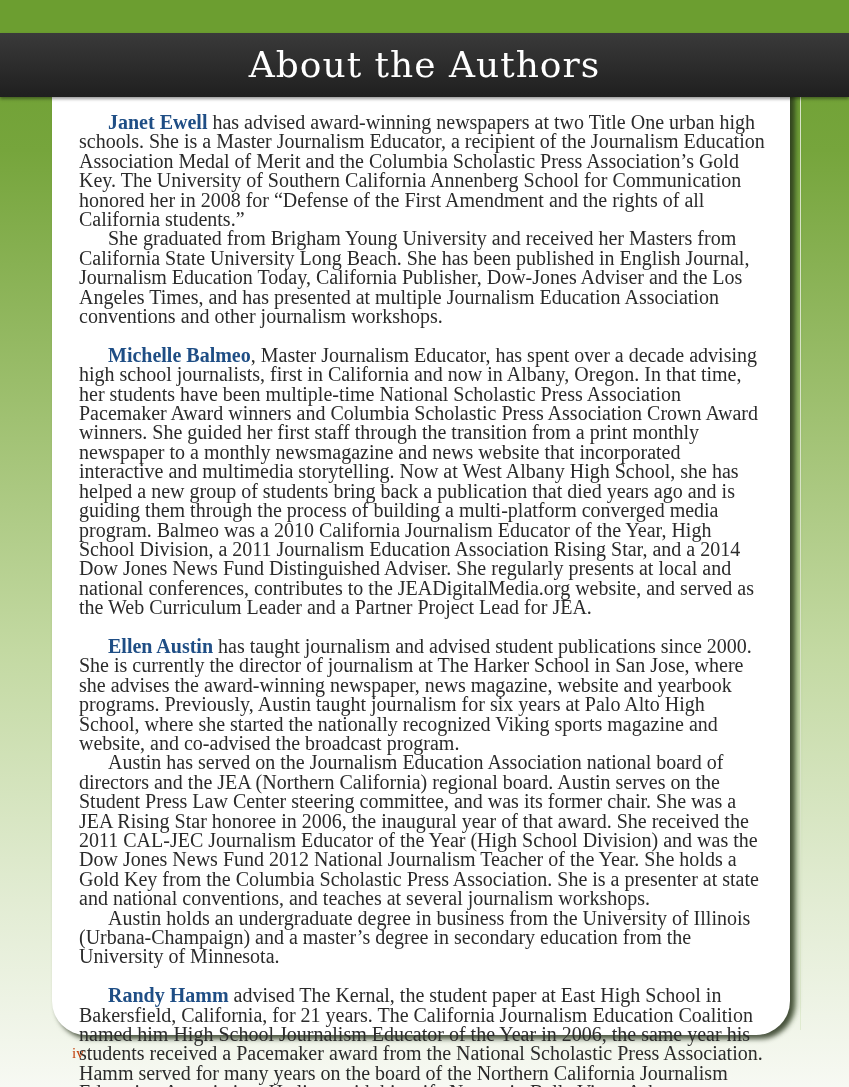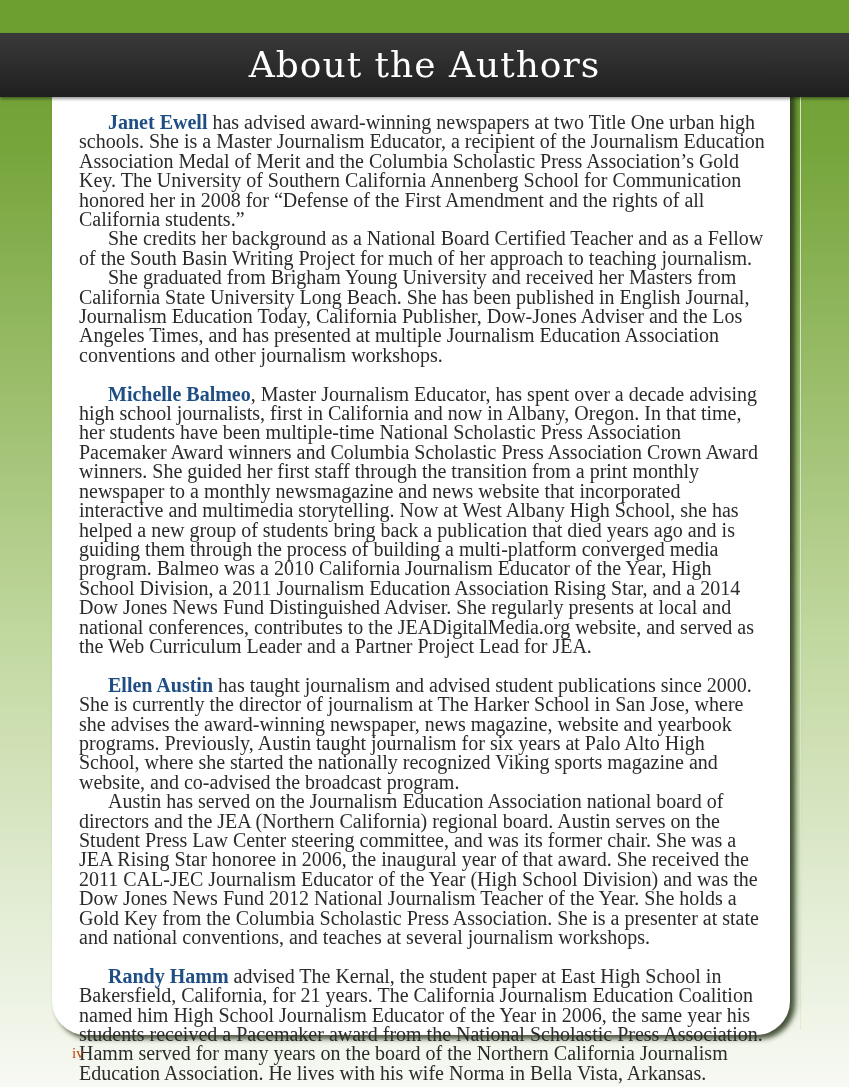--- a/index.html
+++ b/index.html
@@ -51,28 +51,28 @@
 <div class="header">
   <h1>About the Authors</h1>
 </div>
 <div class="rule-left"></div>
 <div class="rule-right-box"></div>
 <div class="card"></div>
 
 <div class="content">
   <div class="bio">
     <p><span class="name">Janet Ewell</span><span> has advised award-winning newspapers at two Title One urban high schools. She is a Master Journalism Educator, a recipient of the Journalism Education Association Medal of Merit and the Columbia Scholastic Press Association’s Gold Key. The University of Southern California Annenberg School for Communication honored her in 2008 for “Defense of the First Amendment and the rights of all California students.”</span></p>
-    <p>She credits her background as a National Board Certified Teacher and as a Fellow of the South Basin Writing Project for much of her approach to teaching journalism.</p>
     <p>She graduated from Brigham Young University and received her Masters from California State University Long Beach. She has been published in English Journal, Journalism Education Today, California Publisher, Dow-Jones Adviser and the Los Angeles Times, and has presented at multiple Journalism Education Association conventions and other journalism workshops.</p>
   </div>
   <div class="bio">
     <p><span class="name">Michelle Balmeo</span><span>, Master Journalism Educator, has spent over a decade advising high school journalists, first in California and now in Albany, Oregon. In that time, her students have been multiple-time National Scholastic Press Association Pacemaker Award winners and Columbia Scholastic Press Association Crown Award winners. She guided her first staff through the transition from a print monthly newspaper to a monthly newsmagazine and news website that incorporated interactive and multimedia storytelling. Now at West Albany High School, she has helped a new group of students bring back a publication that died years ago and is guiding them through the process of building a multi-platform converged media program. Balmeo was a 2010 California Journalism Educator of the Year, High School Division, a 2011 Journalism Education Association Rising Star, and a 2014 Dow Jones News Fund Distinguished Adviser. She regularly presents at local and national conferences, contributes to the JEADigitalMedia.org website, and served as the Web Curriculum Leader and a Partner Project Lead for JEA.</span></p>
   </div>
   <div class="bio">
     <p><span class="name">Ellen Austin</span><span> has taught journalism and advised student publications since 2000. She is currently the director of journalism at The Harker School in San Jose, where she advises the award-winning newspaper, news magazine, website and yearbook programs. Previously, Austin taught journalism for six years at Palo Alto High School, where she started the nationally recognized Viking sports magazine and website, and co-advised the broadcast program.</span></p>
     <p>Austin has served on the Journalism Education Association national board of directors and the JEA (Northern California) regional board. Austin serves on the Student Press Law Center steering committee, and was its former chair. She was a JEA Rising Star honoree in 2006, the inaugural year of that award. She received the 2011 CAL-JEC Journalism Educator of the Year (High School Division) and was the Dow Jones News Fund 2012 National Journalism Teacher of the Year. She holds a Gold Key from the Columbia Scholastic Press Association. She is a presenter at state and national conventions, and teaches at several journalism workshops.</p>
+    <p>Austin holds an undergraduate degree in business from the University of Illinois (Urbana-Champaign) and a master’s degree in secondary education from the University of Minnesota.</p>
   </div>
   <div class="bio last">
     <p><span class="name">Randy Hamm</span><span> advised The Kernal, the student paper at East High School in Bakersfield, California, for 21 years. The California Journalism Education Coalition named him High School Journalism Educator of the Year in 2006, the same year his students received a Pacemaker award from the National Scholastic Press Association. Hamm served for many years on the board of the Northern California Journalism Education Association. He lives with his wife Norma in Bella Vista, Arkansas.</span></p>
   </div>
 </div>
 
 <div class="pagenum">iv</div>
 
 </body></html>

